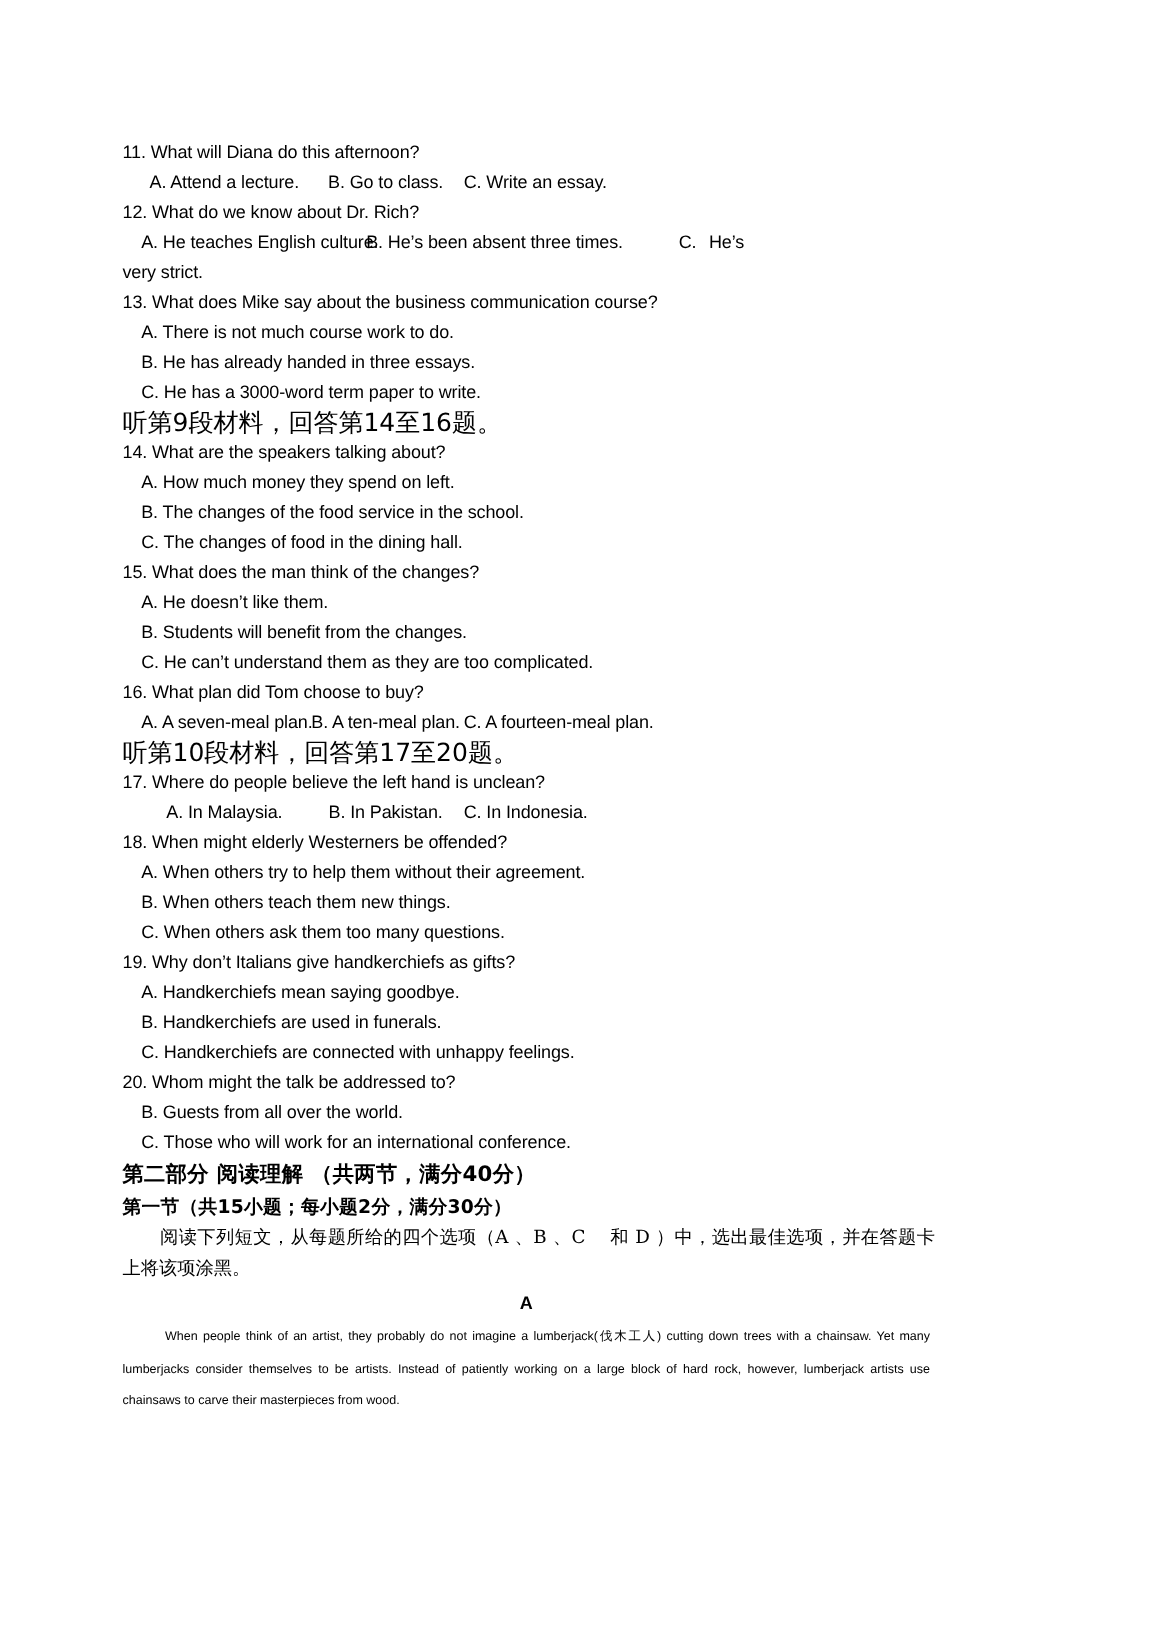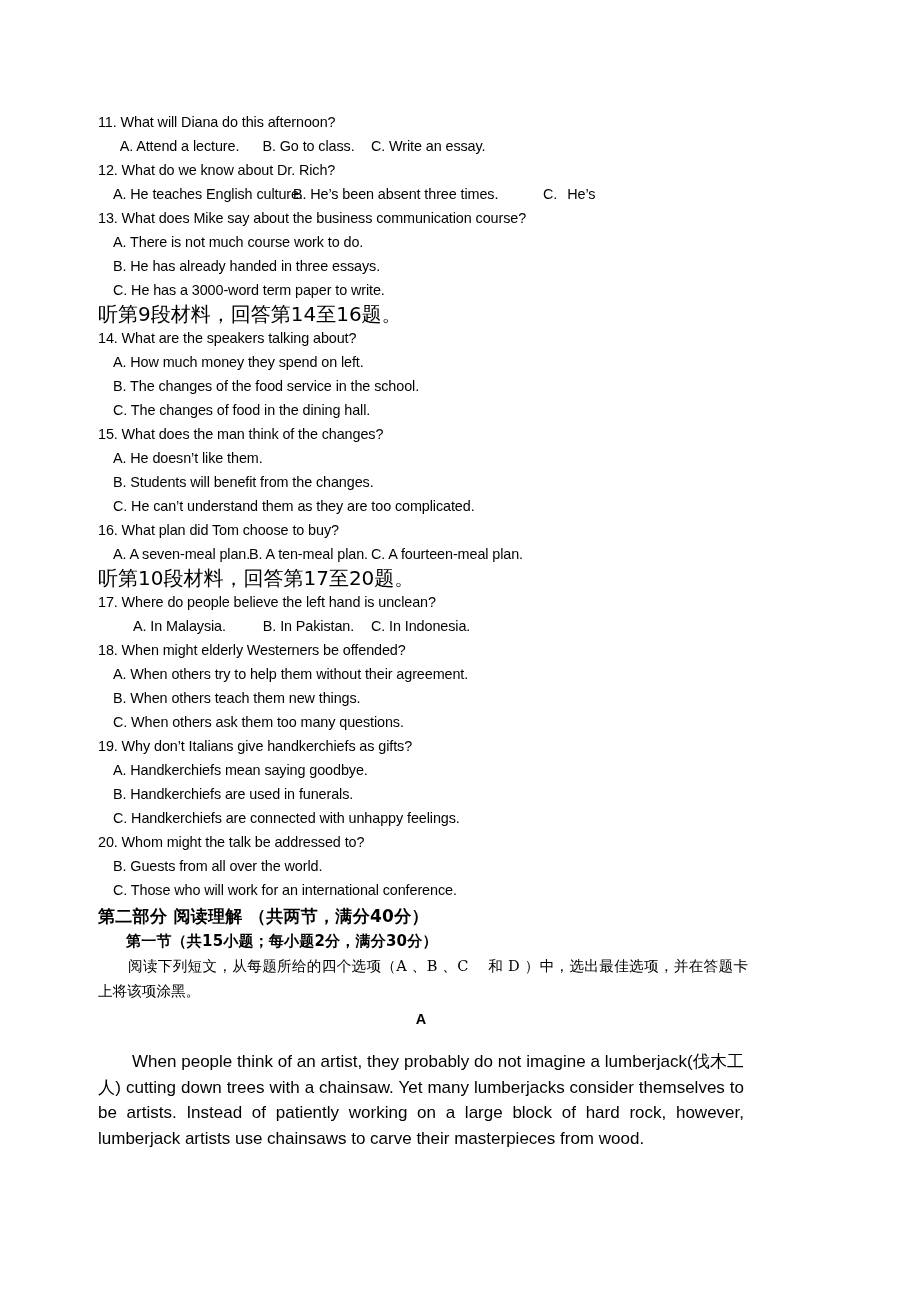--- a/index.html
+++ b/index.html
@@ -87,21 +87,20 @@
     line-height: 25px;
     margin-top: 2px;
     letter-spacing: 0.3px;
   }
   .section-heading {
     font-family: "DejaVu Sans", "Liberation Sans", sans-serif;
     font-size: 15px;
     font-weight: bold;
     line-height: 24px;
     letter-spacing: 0.2px;
-    margin-left: 28px;
   }
   .cn-instr {
     font-family: "DejaVu Serif", "Liberation Serif", serif;
     font-size: 14.6px;
     line-height: 25px;
     text-align: justify;
     text-justify: inter-ideograph;
     text-indent: 30px;
     width: 650px;
   }
@@ -116,45 +115,46 @@
     margin-top: 4px;
   }
   .pass-title {
     text-align: center;
     font-size: 14.4px;
     font-weight: bold;
     line-height: 24px;
     width: 646px;
   }
   .pass-body {
-    font-size: 17px;
+    font-size: 10px;
     line-height: 25.5px;
     text-align: justify;
     text-justify: inter-word;
     text-indent: 34px;
     width: 646px;
-    margin-top: 18px;
+    margin-top: 2px;
   }
   .cjk { font-family: "DejaVu Sans", "Liberation Sans", sans-serif; }
 </style>
 </head>
 <body>
 
 <div class="page">
   <div class="content">
 
     <div class="q-line">11. What will Diana do this afternoon?</div>
     <div class="opt-row">
       <span class="col-a">A. Attend a lecture.</span><span class="col-b">B. Go to class.</span><span class="col-c">C. Write an essay.</span>
     </div>
 
     <div class="q-line">12. What do we know about Dr. Rich?</div>
     <div class="opt-row-wide">
       <span class="w-a">A. He teaches English culture.</span><span class="w-b">B. He’s been absent three times.</span><span class="w-c"><span class="cc">C.</span><span>He’s</span></span>
     </div>
+    <div class="cont-line">very strict.</div>
 
     <div class="q-line">13. What does Mike say about the business communication course?</div>
     <div class="opt-line">A. There is not much course work to do.</div>
     <div class="opt-line">B. He has already handed in three essays.</div>
     <div class="opt-line">C. He has a 3000-word term paper to write.</div>
 
     <div class="cn-line">听第9段材料，回答第14至16题。</div>
 
     <div class="q-line">14. What are the speakers talking about?</div>
     <div class="opt-line">A. How much money they spend on left.</div>

